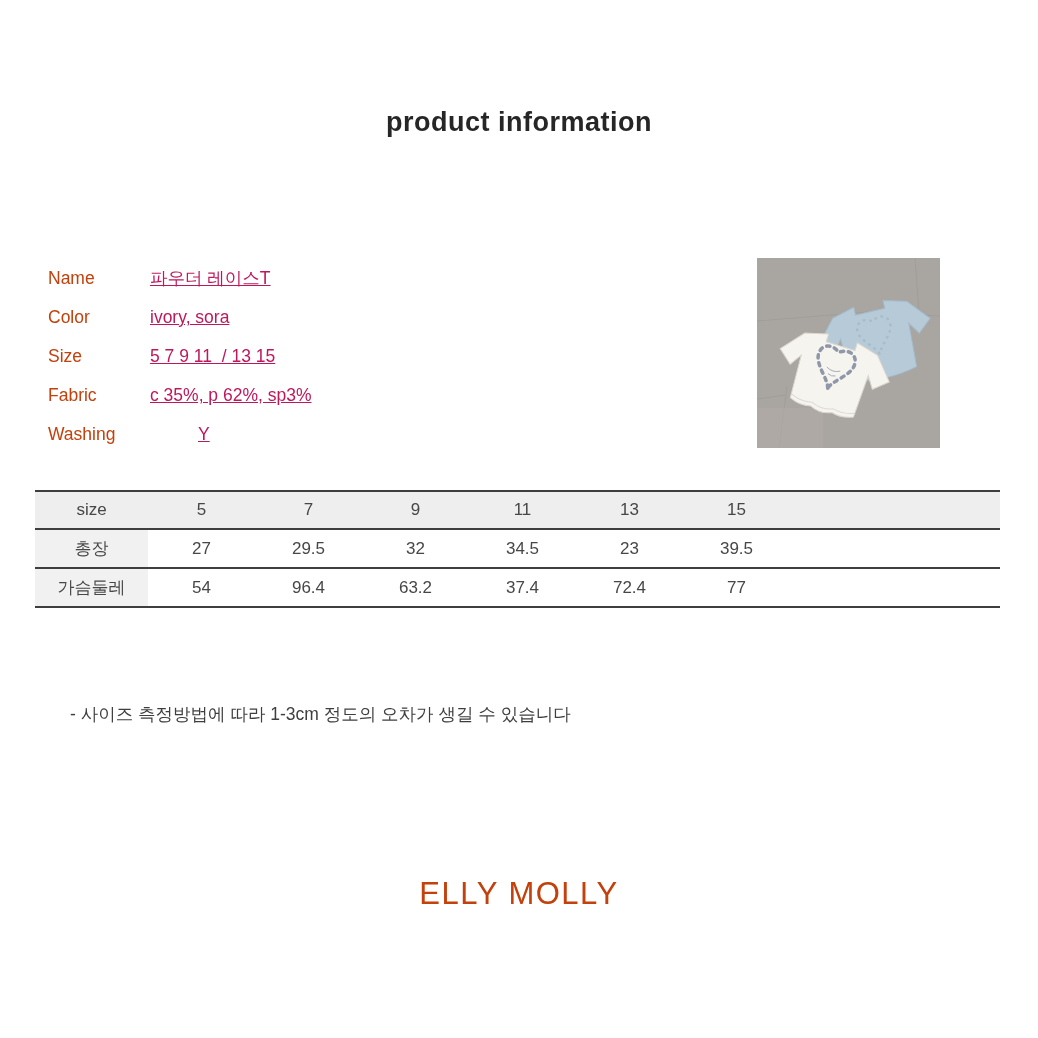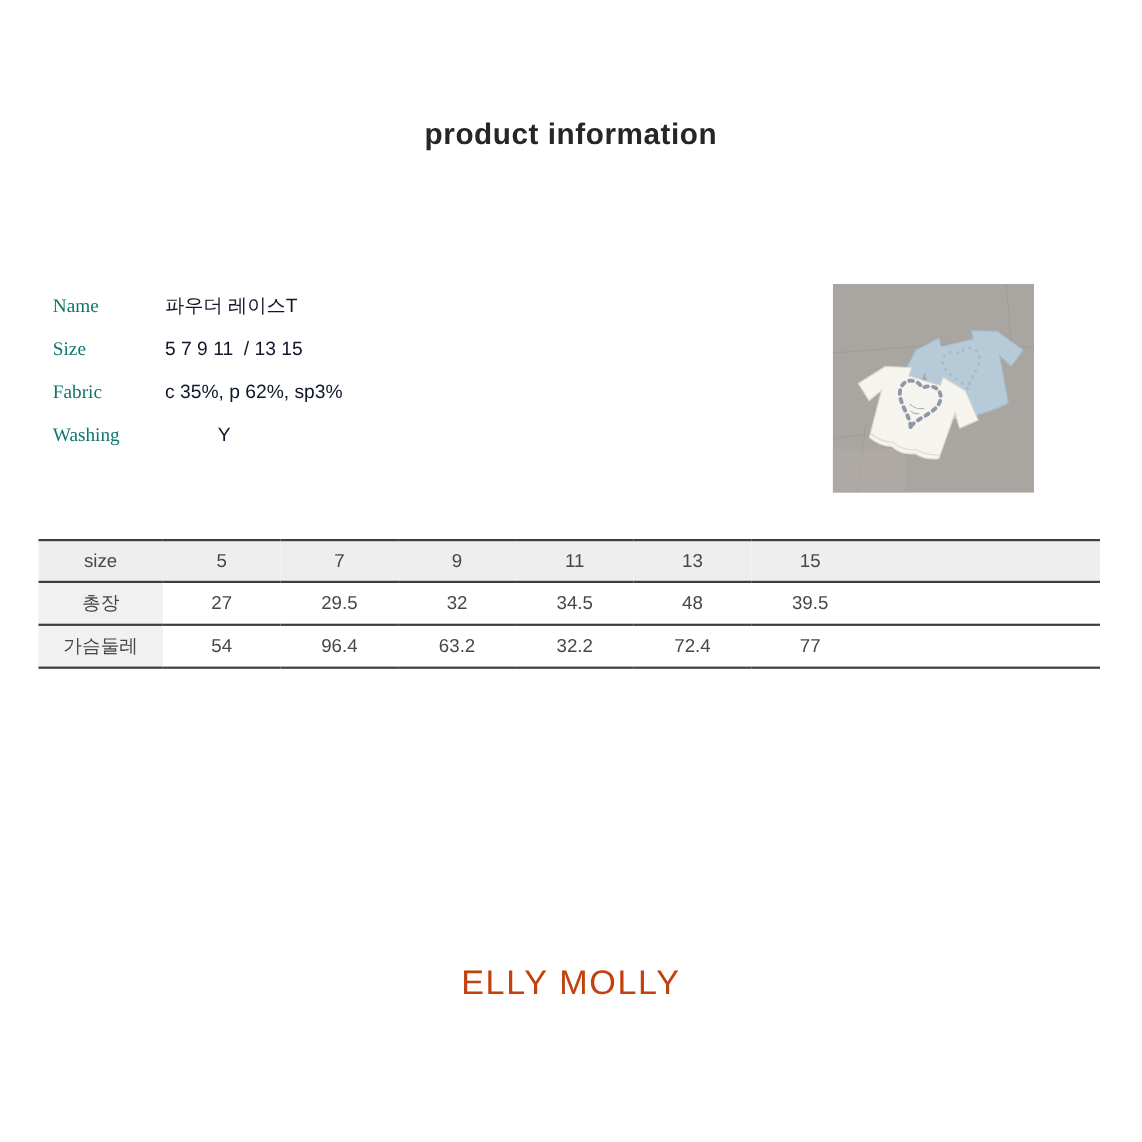--- a/index.html
+++ b/index.html
@@ -29,22 +29,22 @@
   .details {
     position: absolute;
     top: 266px; left: 48px;
   }
   .detail-row {
     display: flex;
     margin-bottom: 15px;
     font-size: 17.5px;
     line-height: 24px;
   }
-  .detail-label { width: 102px; color: #0f766e; font-family: Liberation Serif, serif; }
-  .detail-value { color: #0f172a; white-space: pre-wrap; }
+  .detail-label { width: 102px; color: #c2410c; }
+  .detail-value { color: #be185d; white-space: pre-wrap; text-decoration: underline; }
   .detail-row.washing .detail-value { padding-left: 48px; }
 
   
   .photo {
     position: absolute;
     left: 757px; top: 258px;
     width: 183px; height: 190px;
   }
 
   
@@ -100,20 +100,24 @@
 <body>
 
 <div class="canvas">
 
   <div class="page-title">product information</div>
 
   <div class="details">
     <div class="detail-row">
       <span class="detail-label">Name</span>
       <span class="detail-value">파우더 레이스T</span>
+    </div>
+    <div class="detail-row">
+      <span class="detail-label">Color</span>
+      <span class="detail-value">ivory, sora</span>
     </div>
     <div class="detail-row">
       <span class="detail-label">Size</span>
       <span class="detail-value">5 7 9 11  / 13 15</span>
     </div>
     <div class="detail-row">
       <span class="detail-label">Fabric</span>
       <span class="detail-value">c 35%, p 62%, sp3%</span>
     </div>
     <div class="detail-row washing">
@@ -173,35 +177,36 @@
         <th></th>
       </tr>
     </thead>
     <tbody>
       <tr>
         <th>총장</th>
         <td>27</td>
         <td>29.5</td>
         <td>32</td>
         <td>34.5</td>
-        <td>48</td>
+        <td>23</td>
         <td>39.5</td>
         <td></td>
       </tr>
       <tr>
         <th>가슴둘레</th>
         <td>54</td>
         <td>96.4</td>
         <td>63.2</td>
-        <td>32.2</td>
+        <td>37.4</td>
         <td>72.4</td>
         <td>77</td>
         <td></td>
       </tr>
     </tbody>
   </table>
 
   <div class="notes">
+    <div class="note-line">- 사이즈 측정방법에 따라 1-3cm 정도의 오차가 생길 수 있습니다</div>
   </div>
 
   <div class="brand">ELLY MOLLY</div>
 
 </div>
 
 </body></html>

